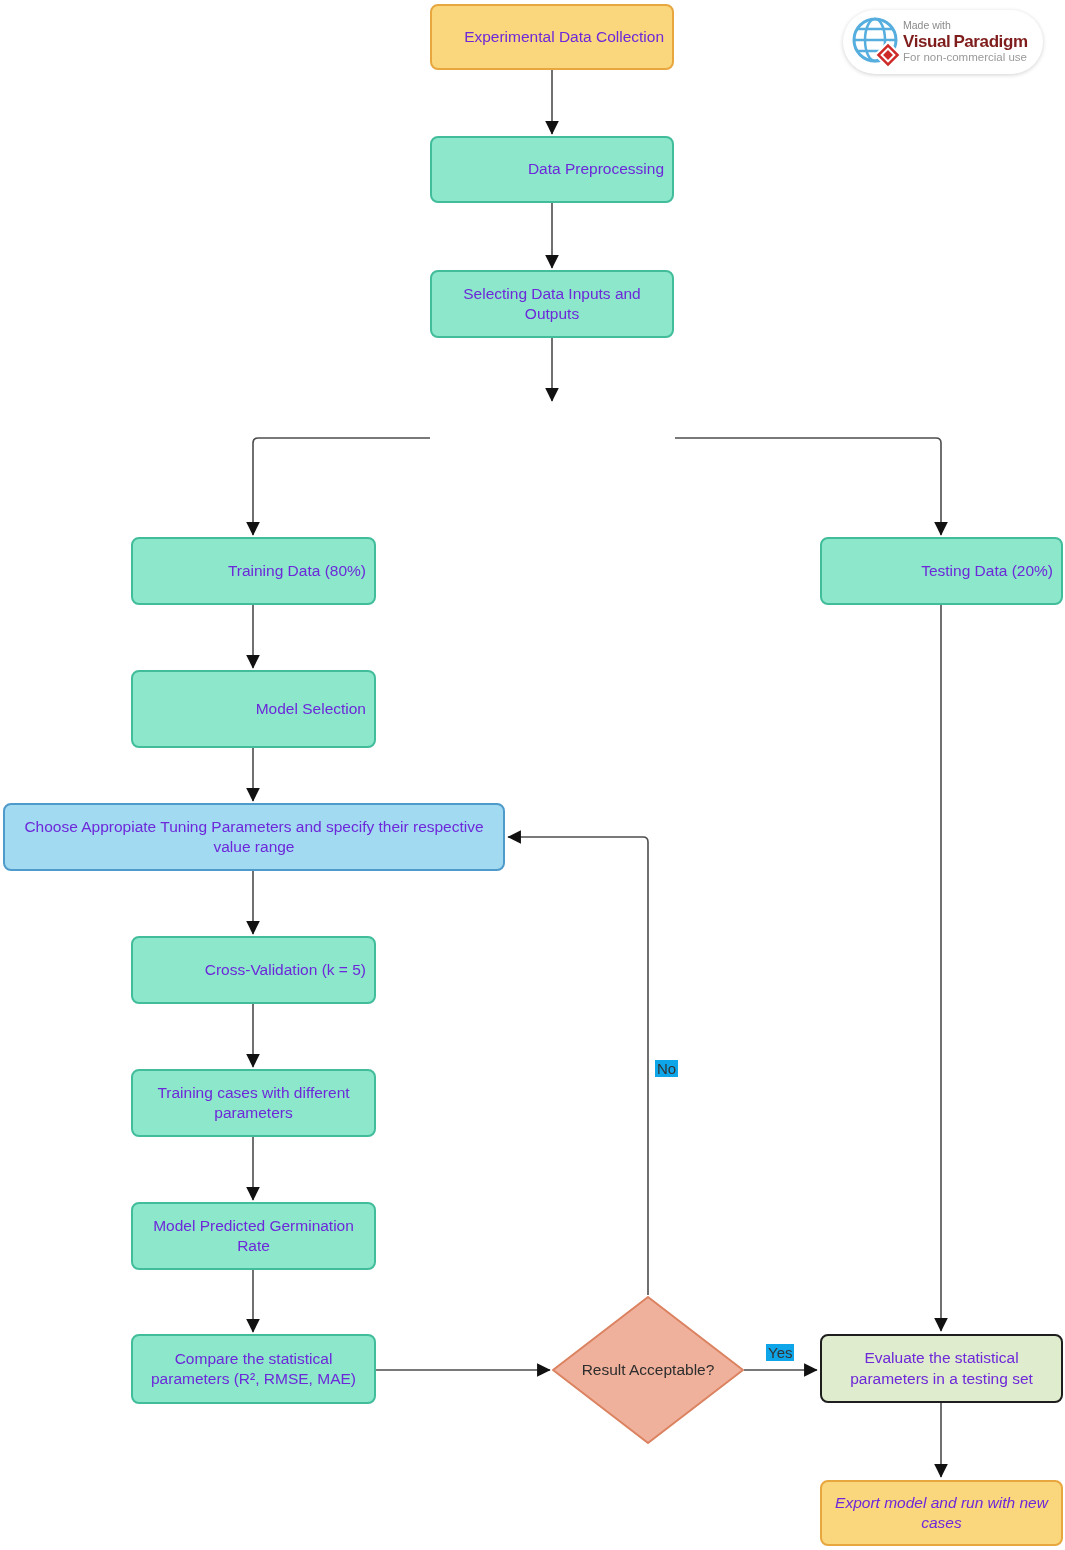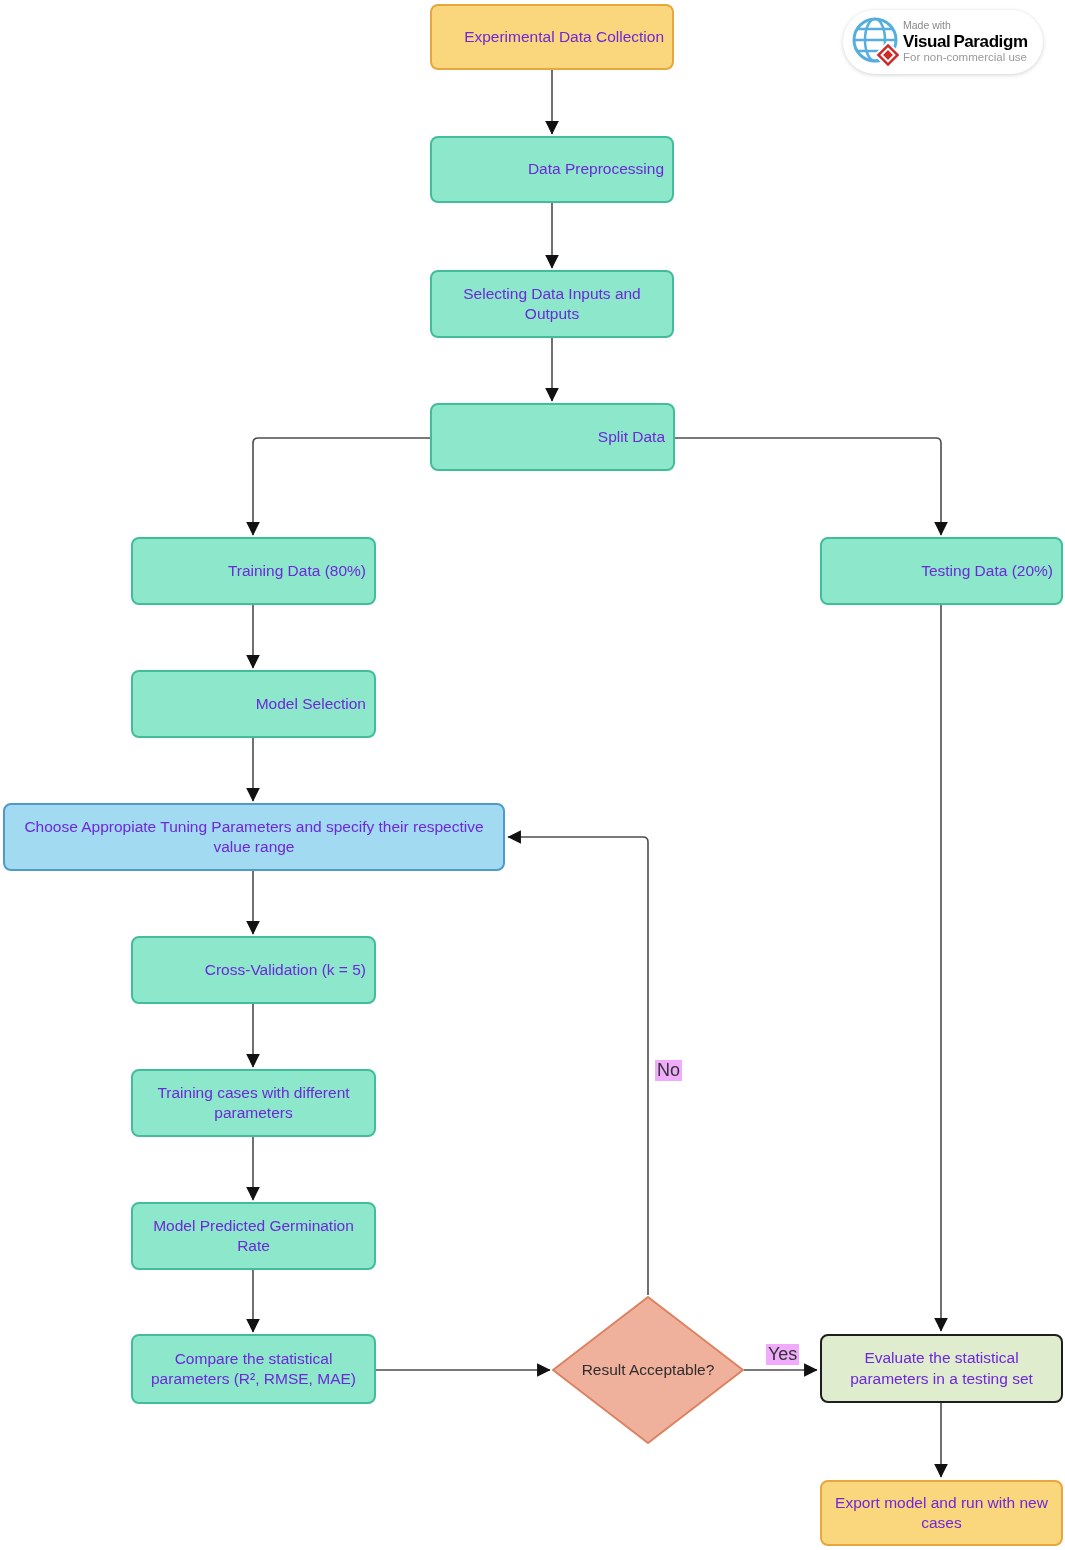--- a/index.html
+++ b/index.html
@@ -41,42 +41,42 @@
     align-items: center;
     justify-content: center;
     text-align: center;
     font-size: 15.5px;
     color: #2d2d2d;
     width: 100%; height: 100%;
     left: 0; top: 0;
   }
   .edge-label {
     position: absolute;
-    font-size: 18px;
+    font-size: 15px;
     color: #333333;
-    background: #f0abfc;
+    background: #0ea5e9;
     padding: 0 2px;
   }
   
   .vp-badge {
     position: absolute;
     left: 843px; top: 10px;
     width: 200px; height: 64px;
     background: #ffffff;
     border-radius: 32px;
     box-shadow: 0 1px 4px rgba(0,0,0,0.18);
     display: flex;
     align-items: center;
   }
   .vp-icon { position: relative; width: 62px; height: 60px; flex: 0 0 62px; }
   .vp-globe { position: absolute; left: 9px; top: 5px; }
   .vp-diamond { position: absolute; left: 27px; top: 25px; }
   .vp-text { display: flex; flex-direction: column; line-height: 1.12; margin-left: -2px; }
   .vp-made { font-size: 10.5px; color: #8a8a8a; }
-  .vp-brand { font-size: 17px; font-weight: bold; color: #000000; letter-spacing: -0.4px; white-space: nowrap; }
+  .vp-brand { font-size: 17px; font-weight: bold; color: #7f1d1d; letter-spacing: -0.4px; white-space: nowrap; }
   .vp-brand .sep { display: inline-block; width: 3px; }
   .vp-license { font-size: 11.5px; color: #999999; white-space: nowrap; }
 </style>
 </head>
 <body>
 
 <div class="canvas">
 
   <svg class="connectors" viewBox="0 0 1065 1550" xmlns="http://www.w3.org/2000/svg">
     <defs>
@@ -109,33 +109,30 @@
   </div>
 
   <div class="node green" style="left:430px; top:136px; width:244px; height:67px;">
     <span>Data Preprocessing</span>
   </div>
 
   <div class="node green" style="left:430px; top:270px; width:244px; height:68px;">
     <span>Selecting Data Inputs and Outputs</span>
   </div>
 
-  <div class="node green" style="left:430px; top:403px; width:245px; height:68px;">
-    <span>Split Data</span>
-  </div>
 
   <div class="node green" style="left:131px; top:537px; width:245px; height:68px;">
     <span>Training Data (80%)</span>
   </div>
 
   <div class="node green" style="left:820px; top:537px; width:243px; height:68px;">
     <span>Testing Data (20%)</span>
   </div>
 
-  <div class="node green" style="left:131px; top:670px; width:245px; height:68px;">
+  <div class="node green" style="left:131px; top:670px; width:245px; height:78px;">
     <span>Model Selection</span>
   </div>
 
   <div class="node blue" style="left:3px; top:803px; width:502px; height:68px;">
     <span>Choose Appropiate Tuning Parameters and specify their respective value range</span>
   </div>
 
   <div class="node green" style="left:131px; top:936px; width:245px; height:68px;">
     <span>Cross-Validation (k = 5)</span>
   </div>
@@ -156,21 +153,21 @@
     <svg width="192" height="148" viewBox="0 0 192 148" xmlns="http://www.w3.org/2000/svg">
       <polygon points="96,1 191,74 96,147 1,74" fill="#F0B19C" stroke="#DB8260" stroke-width="2" stroke-linejoin="round"></polygon>
     </svg>
     <div class="diamond-label">Result Acceptable?</div>
   </div>
 
   <div class="node olive" style="left:820px; top:1334px; width:243px; height:69px;">
     <span>Evaluate the statistical parameters in a testing set</span>
   </div>
 
-  <div class="node yellow" style="left:820px; top:1480px; width:243px; height:66px;">
+  <div class="node yellow" style="left:820px; top:1480px; width:243px; height:66px;font-style:italic;">
     <span>Export model and run with new cases</span>
   </div>
 
   <div class="edge-label" style="left:766px; top:1344px;">Yes</div>
   <div class="edge-label" style="left:655px; top:1060px;">No</div>
 
   <div class="vp-badge">
     <div class="vp-icon">
       <svg class="vp-globe" width="46" height="46" viewBox="0 0 46 46" xmlns="http://www.w3.org/2000/svg">
         <circle cx="23" cy="23" r="21" fill="#ffffff" stroke="#56AEDF" stroke-width="3"></circle>

